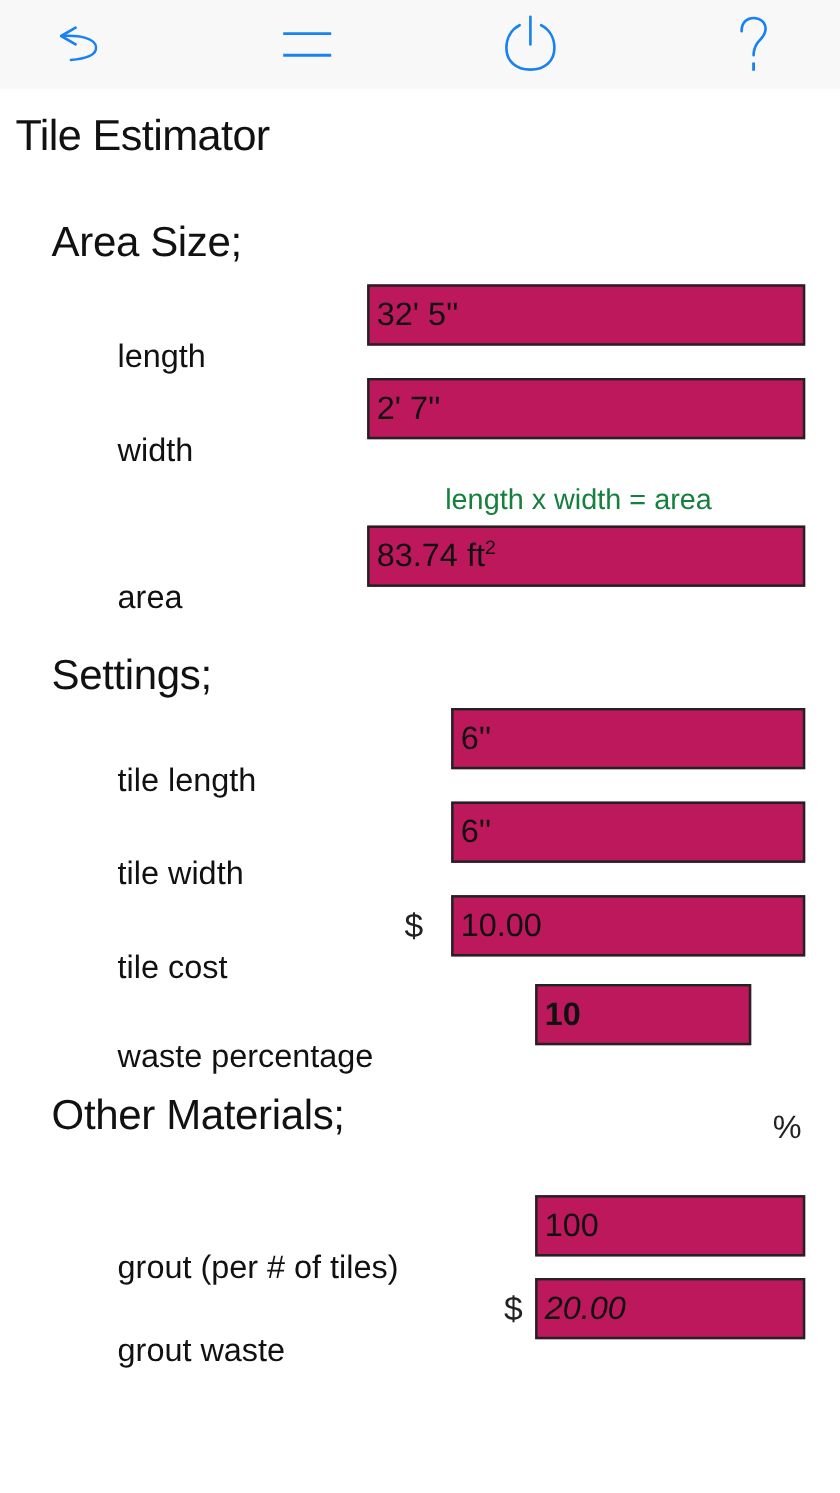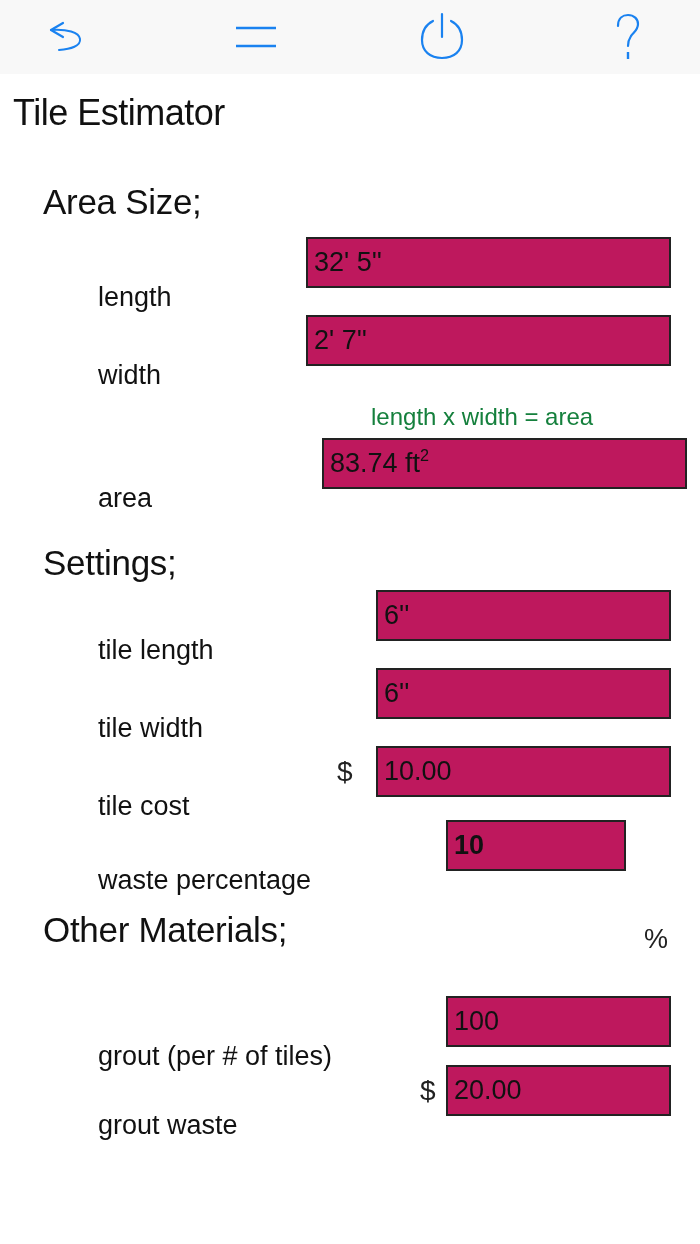--- a/index.html
+++ b/index.html
@@ -132,21 +132,21 @@
 </div>
 
 <div class="label" style="top:326px;">width</div>
 <div class="field" style="left:306px; top:315px; width:365px;">
   <span>2' 7''</span>
 </div>
 
 <div class="formula">length x width = area</div>
 
 <div class="label" style="top:449px;">area</div>
-<div class="field" style="left:322px; top:438px; width:365px;">
+<div class="field" style="left:306px; top:438px; width:365px;">
   <span>83.74 ft</span><sup>2</sup>
 </div>
 
 <div class="section-title" style="top:543px;">Settings;</div>
 
 <div class="label" style="top:601px;">tile length</div>
 <div class="field" style="left:376px; top:590px; width:295px;">
   <span>6''</span>
 </div>
 
@@ -169,15 +169,15 @@
 
 <div class="section-title" style="top:910px;text-align:center;">Other Materials;</div>
 
 <div class="label" style="top:1007px;">grout (per # of tiles)</div>
 <div class="field" style="left:446px; top:996px; width:225px;">
   <span>100</span>
 </div>
 
 <div class="label" style="top:1076px;">grout waste</div>
 <div class="prefix" style="left:420px; top:1075px;">$</div>
-<div class="field" style="left:446px; top:1065px; width:225px;">
+<div class="field" style="left:446px; top:1065px; width:225px;font-style:italic;">
   <span>20.00</span>
 </div>
 
 </body></html>

